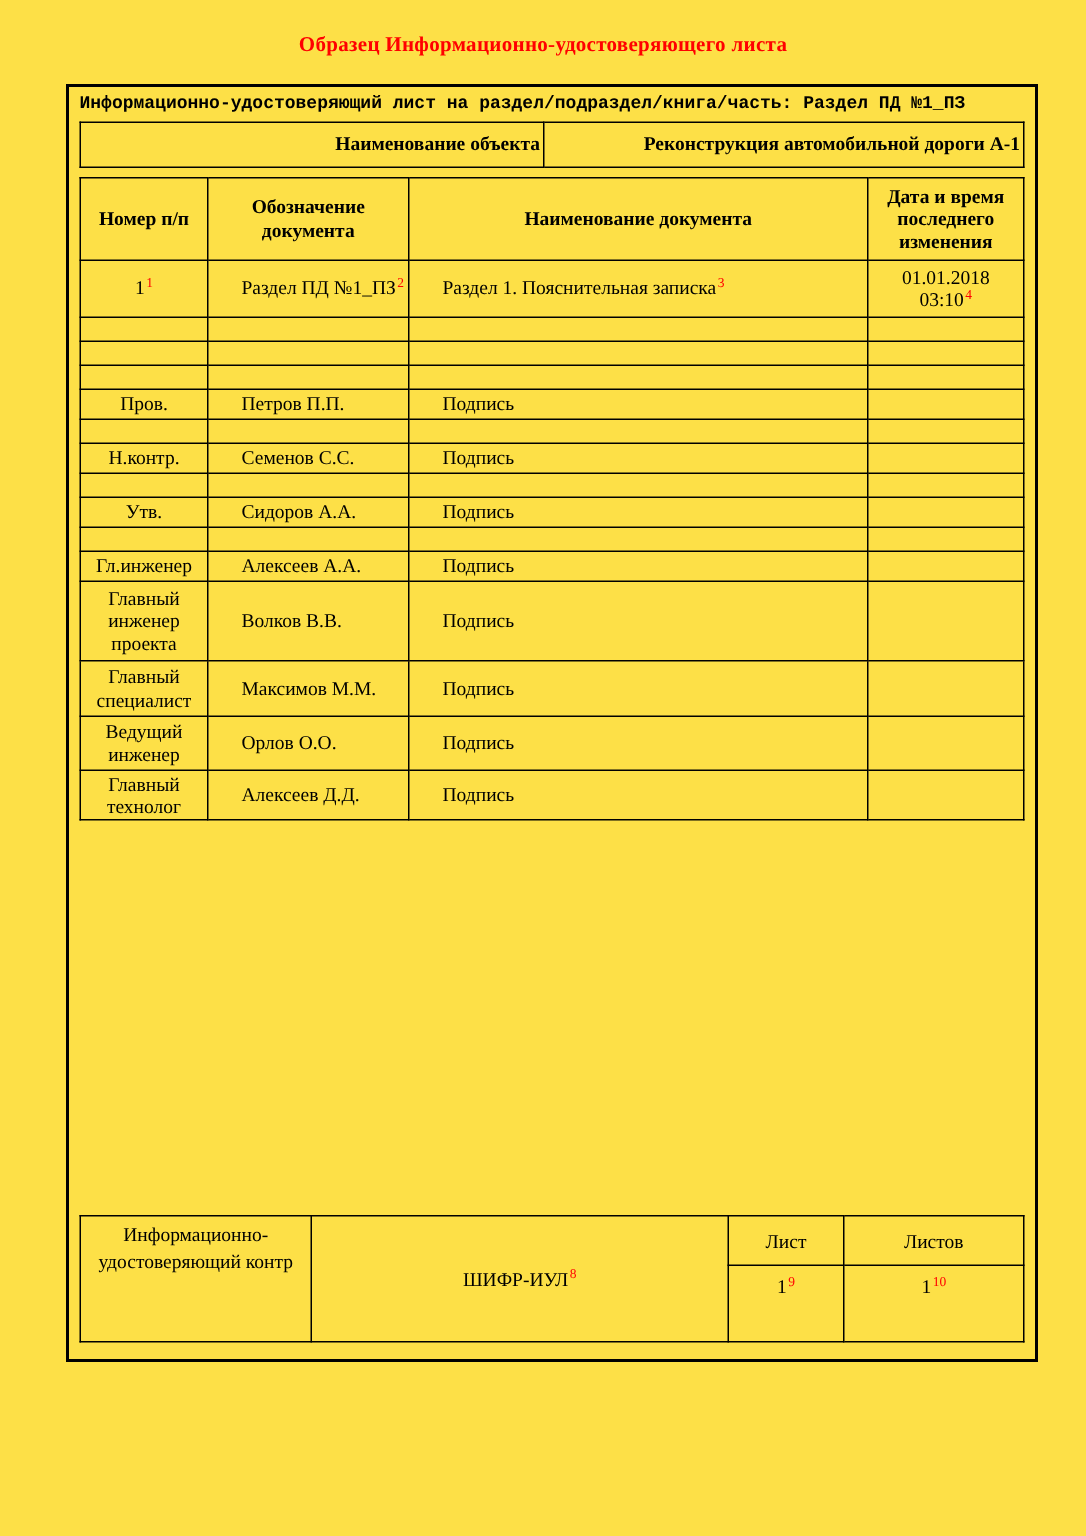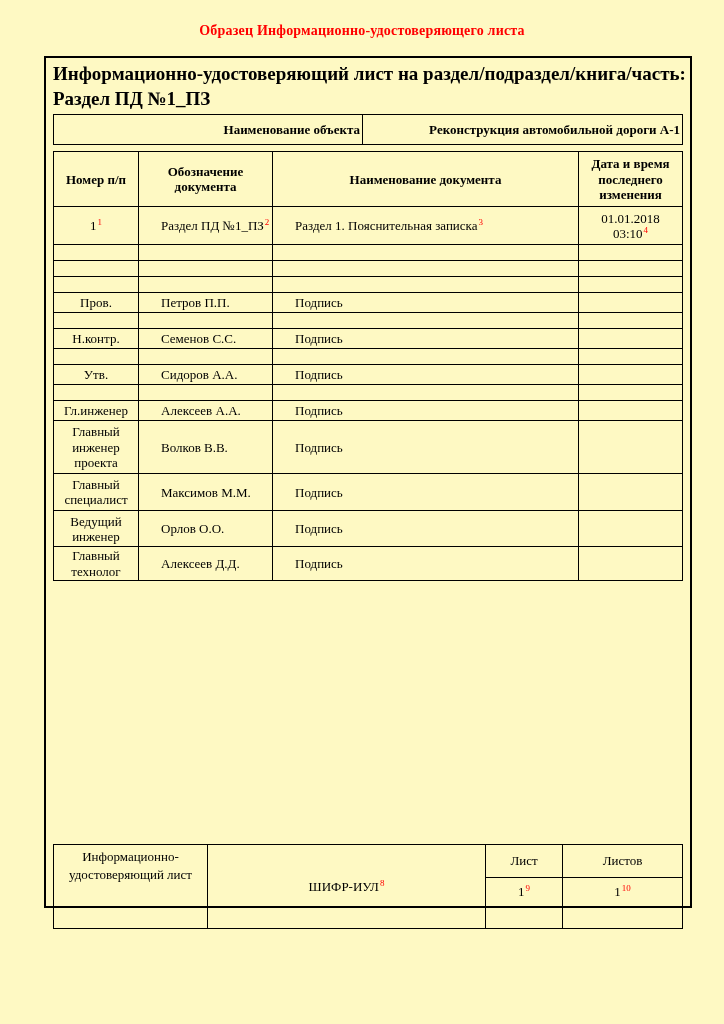--- a/index.html
+++ b/index.html
@@ -1,21 +1,21 @@
 <!DOCTYPE html>
 <html><head>
 <meta charset="utf-8">
 <style>
   html,body{margin:0;padding:0;background:#ffffff;}
   body{width:724px;height:1024px;font-family:"Liberation Serif","DejaVu Serif",serif;color:#000;}
-  .page{position:relative;width:724px;height:1024px;background:#fef9c3;overflow:hidden;}
+  .page{position:relative;width:724px;height:1024px;background:#fde047;overflow:hidden;}
   .doc-title{position:absolute;top:23px;left:0;width:100%;text-align:center;
              font-weight:bold;font-size:14px;color:#ff0000;letter-spacing:.2px;}
   .frame{position:absolute;left:44px;top:56px;width:644px;height:848px;border:2px solid #000;}
-  .frame-title{font-weight:bold;font-size:19px;padding:4px 4px 3px 7px;line-height:1.3;}
+  .frame-title{font-weight:bold;font-size:12px;padding:4px 4px 3px 7px;line-height:1.3;font-family:Liberation Mono, monospace;}
   .inner{margin:0 7px;}
   table{border-collapse:collapse;width:100%;table-layout:fixed;}
   td,th{border:1px solid #000;font-size:13px;line-height:1.18;padding:1px 2px;
         vertical-align:middle;overflow:hidden;font-weight:normal;}
   .object-table{margin-bottom:6px;}
   .object-table td{height:27px;text-align:right;font-weight:bold;}
   .main-table th{font-weight:bold;text-align:center;}
   .c{text-align:center;}
   .l{text-align:left;padding-left:22px;}
   tr.h-header th{height:52px;}
@@ -183,21 +183,21 @@
 
       <table class="footer-table">
         <colgroup>
             <col style="width:154px">
             <col style="width:278px">
             <col style="width:77px">
             <col>
           </colgroup>
         <tbody>
             <tr>
-          <td class="doc-type" rowspan="2">Информационно-удостоверяющий лист</td>
+          <td class="doc-type" rowspan="2">Информационно-удостоверяющий контр</td>
           <td rowspan="2"><span>ШИФР-ИУЛ</span><sup class="ref">8</sup></td>
           <td class="hdr">Лист</td>
           <td class="hdr">Листов</td>
         </tr>
         <tr>
           <td class="val"><span>1</span><sup class="ref">9</sup></td>
           <td class="val"><span>1</span><sup class="ref">10</sup></td>
         </tr>
       </tbody>
         </table>

